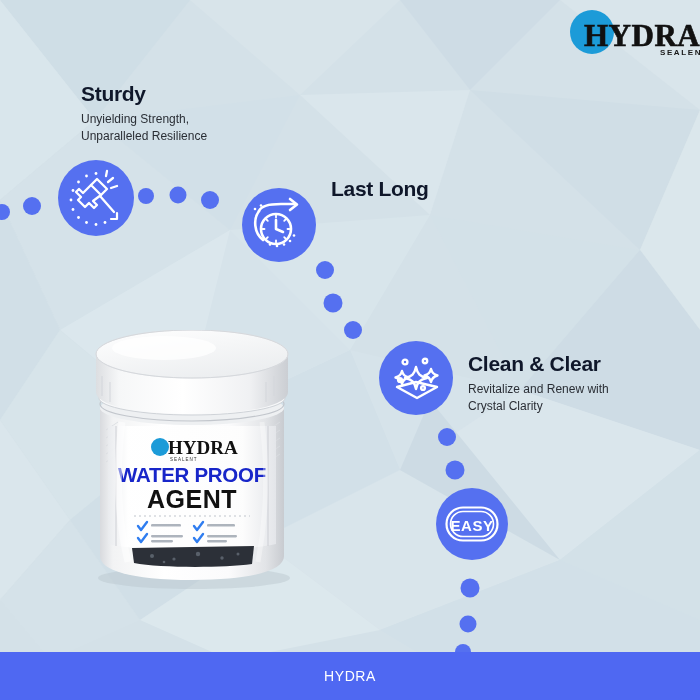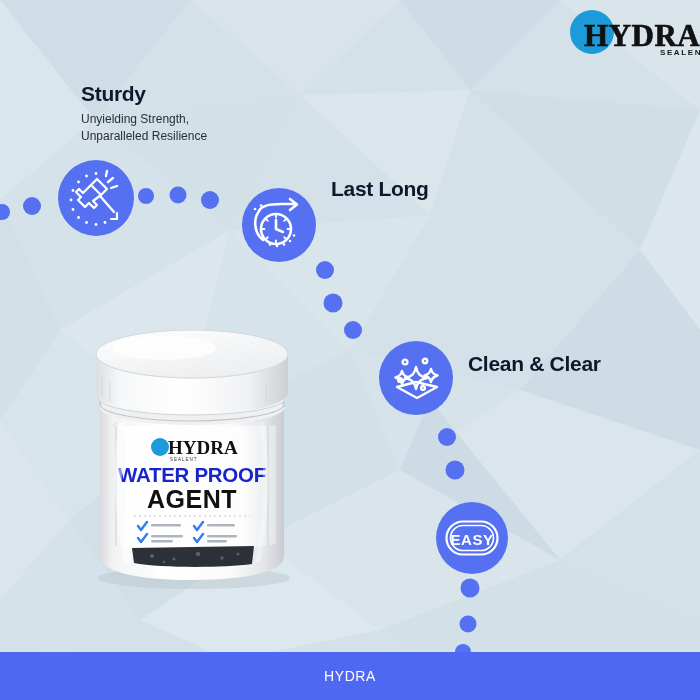--- a/index.html
+++ b/index.html
@@ -205,23 +205,25 @@
       <path d="M9 37 L28 32 L49 37 L29 48 Z"></path>
       <circle cx="17" cy="12" r="2.4"></circle>
       <circle cx="37" cy="11" r="2.2"></circle>
       <circle cx="12" cy="30" r="1.9"></circle>
       <circle cx="35" cy="38" r="1.9"></circle>
     </g>
   </svg>
 </div>
 <div class="feature-text" style="left:468px; top:352px;">
   <div class="feature-title">Clean &amp; Clear</div>
-</div>
-
-<div class="feature-icon" style="left:436px; top:502px; width:72px; height:72px;text-align:center;">
+  <div class="feature-desc">Revitalize and Renew with
+Crystal Clarity</div>
+</div>
+
+<div class="feature-icon" style="left:436px; top:488px; width:72px; height:72px;text-align:center;">
   <svg width="58" height="44" viewBox="0 0 58 44">
     <rect x="3.5" y="5.5" width="51" height="33" rx="16.5" fill="none" stroke="#ffffff" stroke-width="2.2"></rect>
     <rect x="7.5" y="9.5" width="43" height="25" rx="12.5" fill="none" stroke="#ffffff" stroke-width="1.6"></rect>
     <text x="29" y="28.5" text-anchor="middle" fill="#ffffff" font-family="Liberation Sans, sans-serif" font-size="15" font-weight="bold" letter-spacing="0.5">EASY</text>
   </svg>
 </div>
 <div class="feature-text" style="left:521px; top:505px;">
 </div>
 
 <svg id="jar" viewBox="0 0 220 260">

